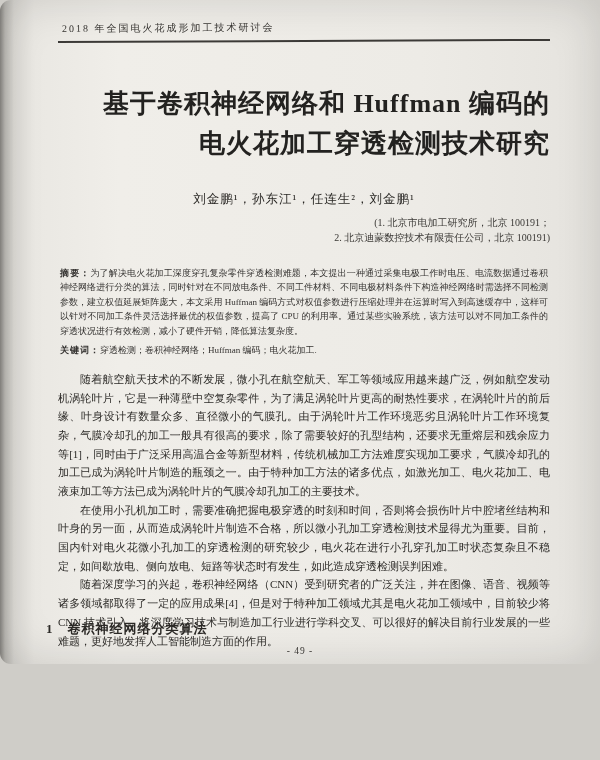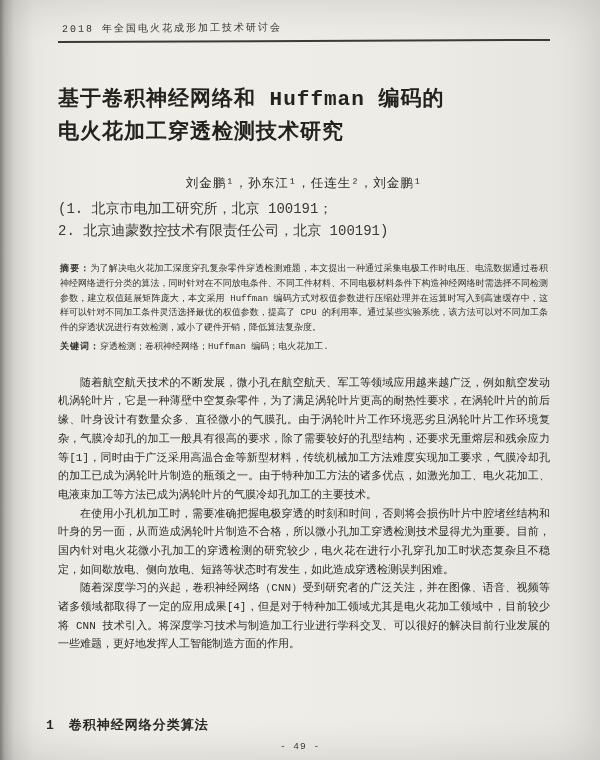--- a/index.html
+++ b/index.html
@@ -1,52 +1,53 @@
 <!DOCTYPE html>
 <html><head>
 <meta charset="utf-8">
 <style>
   html,body{margin:0;padding:0;background:#cfcdc8;}
   .page{
     position:relative;
-    width:600px;height:760px;
+    width:600px;height:664px;
     margin:0 auto;
     background:
       linear-gradient(90deg,#8a8884 0px,#bdbbb6 5px,#dcdad5 14px,#eae8e3 34px,#f0eee9 120px,#edebe6 420px,#e5e3de 600px);
     box-shadow:inset 0 0 46px rgba(0,0,0,.14);
     overflow:hidden;
-    font-family:Liberation Mono, monospace;
+    font-family:Liberation Serif, serif;
     color:#2e2c29;
+    border-radius:11px;
   }
   .content{position:absolute;left:58px;right:50px;top:22px;bottom:0;}
   .running-header{
     font-size:10px;letter-spacing:2px;color:#34322f;
     transform:rotate(-0.4deg);transform-origin:left top;
     padding-left:4px;
   }
   .header-rule{height:2px;background:#3c3a37;margin-top:4px;transform:rotate(-0.25deg);}
   .title{
-    margin:42px 0 0 0;text-align:left;font-weight:bold;
-    font-size:21px;line-height:1.55;letter-spacing:1px;color:#232220;
+    margin:42px 0 0 0;text-align:right;font-weight:bold;
+    font-size:26px;line-height:1.55;letter-spacing:1px;color:#232220;
   }
   .authors{margin-top:26px;text-align:center;font-size:12.5px;letter-spacing:1px;color:#2a2825;}
-  .affil{text-align:left;font-size:14px;line-height:1.55;color:#3a3835;}
+  .affil{text-align:right;font-size:10px;line-height:1.55;color:#3a3835;}
   .affil.first{margin-top:7px;}
   .abstract{
     margin:20px 2px 0 2px;font-size:9px;line-height:1.62;
     text-align:justify;color:#343230;
   }
   .abstract b{letter-spacing:1px;}
   .keywords{margin:5px 2px 0 2px;font-size:9px;line-height:1.6;text-align:left;color:#343230;}
   .keywords b{letter-spacing:1px;}
   .body-para{
     margin:0;font-size:11px;line-height:1.7;text-align:justify;
     text-indent:2em;color:#2d2b28;
   }
-  .body-para.first{margin-top:19px;}
+  .body-para.first{margin-top:12px;}
   .section-heading{
     position:absolute;left:46px;bottom:26px;
     font-size:13px;font-weight:600;letter-spacing:1px;color:#2b2926;
   }
   .section-heading .num{margin-right:14px;}
   .page-footer{
     position:absolute;left:0;right:0;bottom:8px;
     text-align:center;font-size:9.5px;letter-spacing:1px;color:#3a3835;
   }
 </style>

